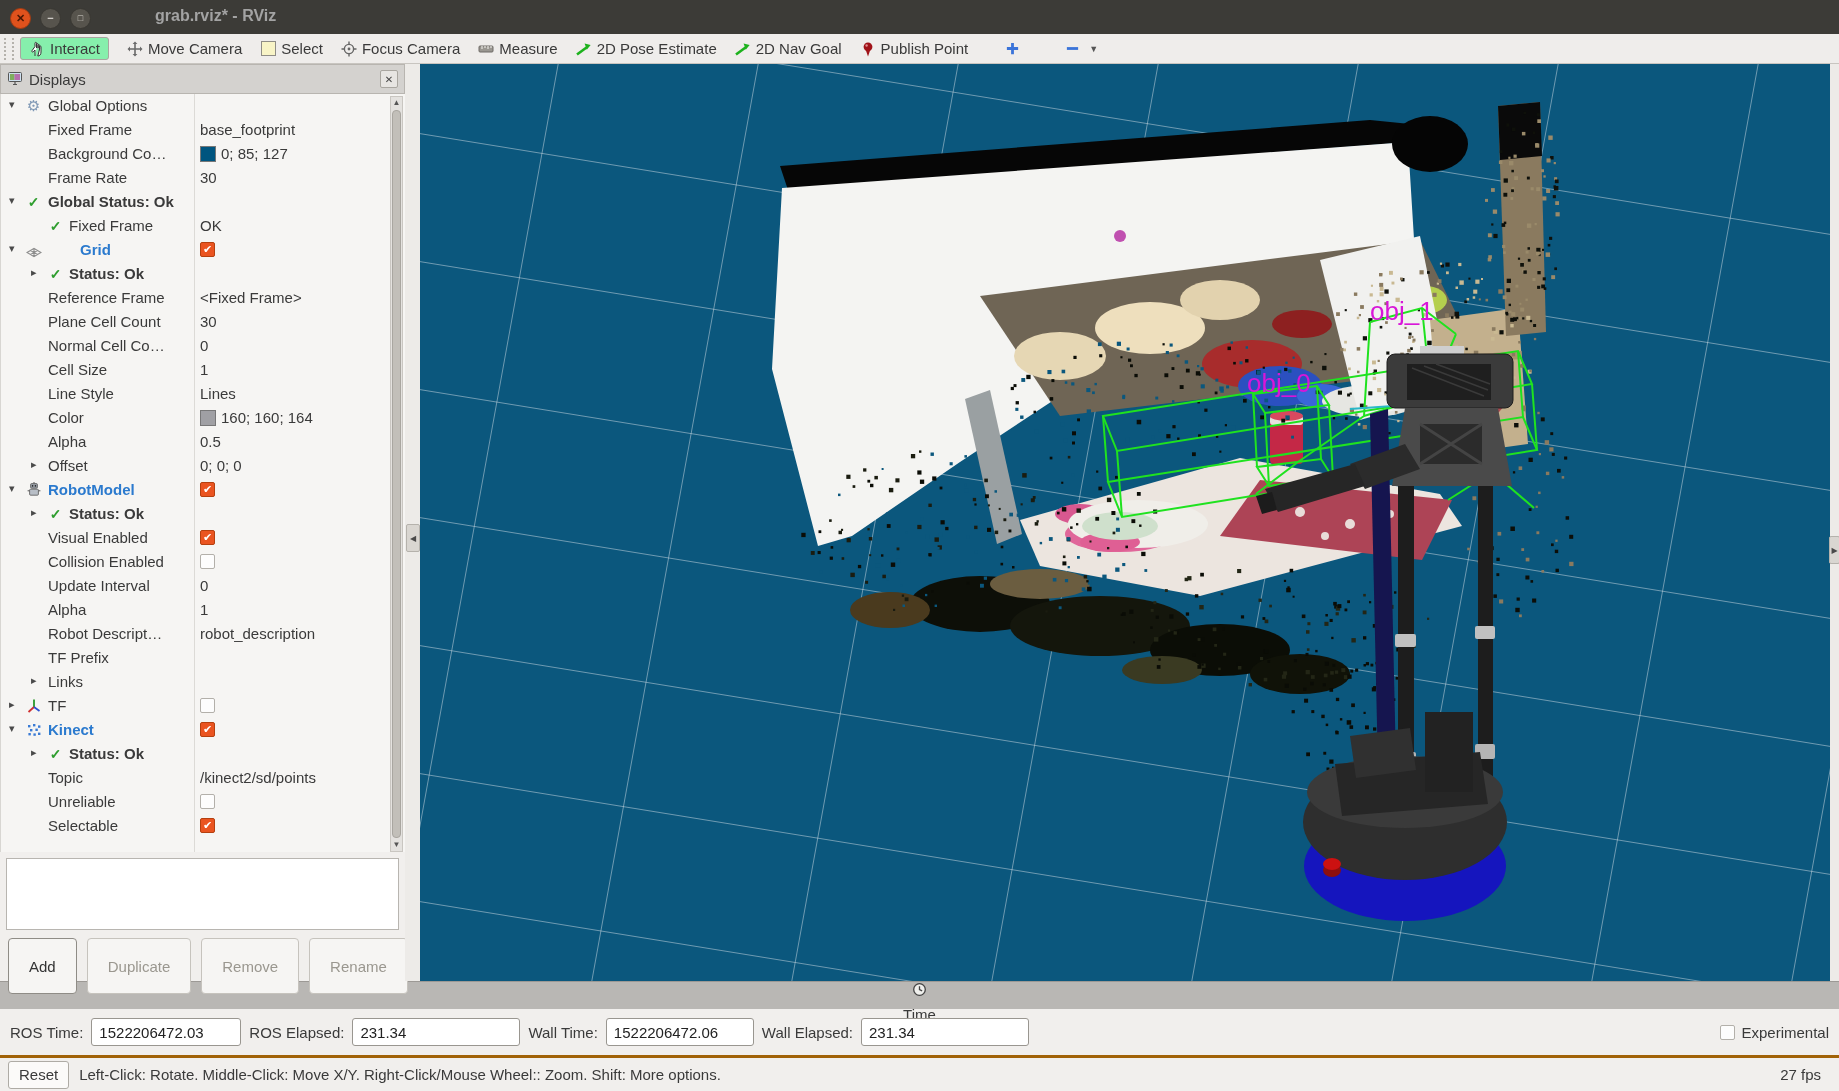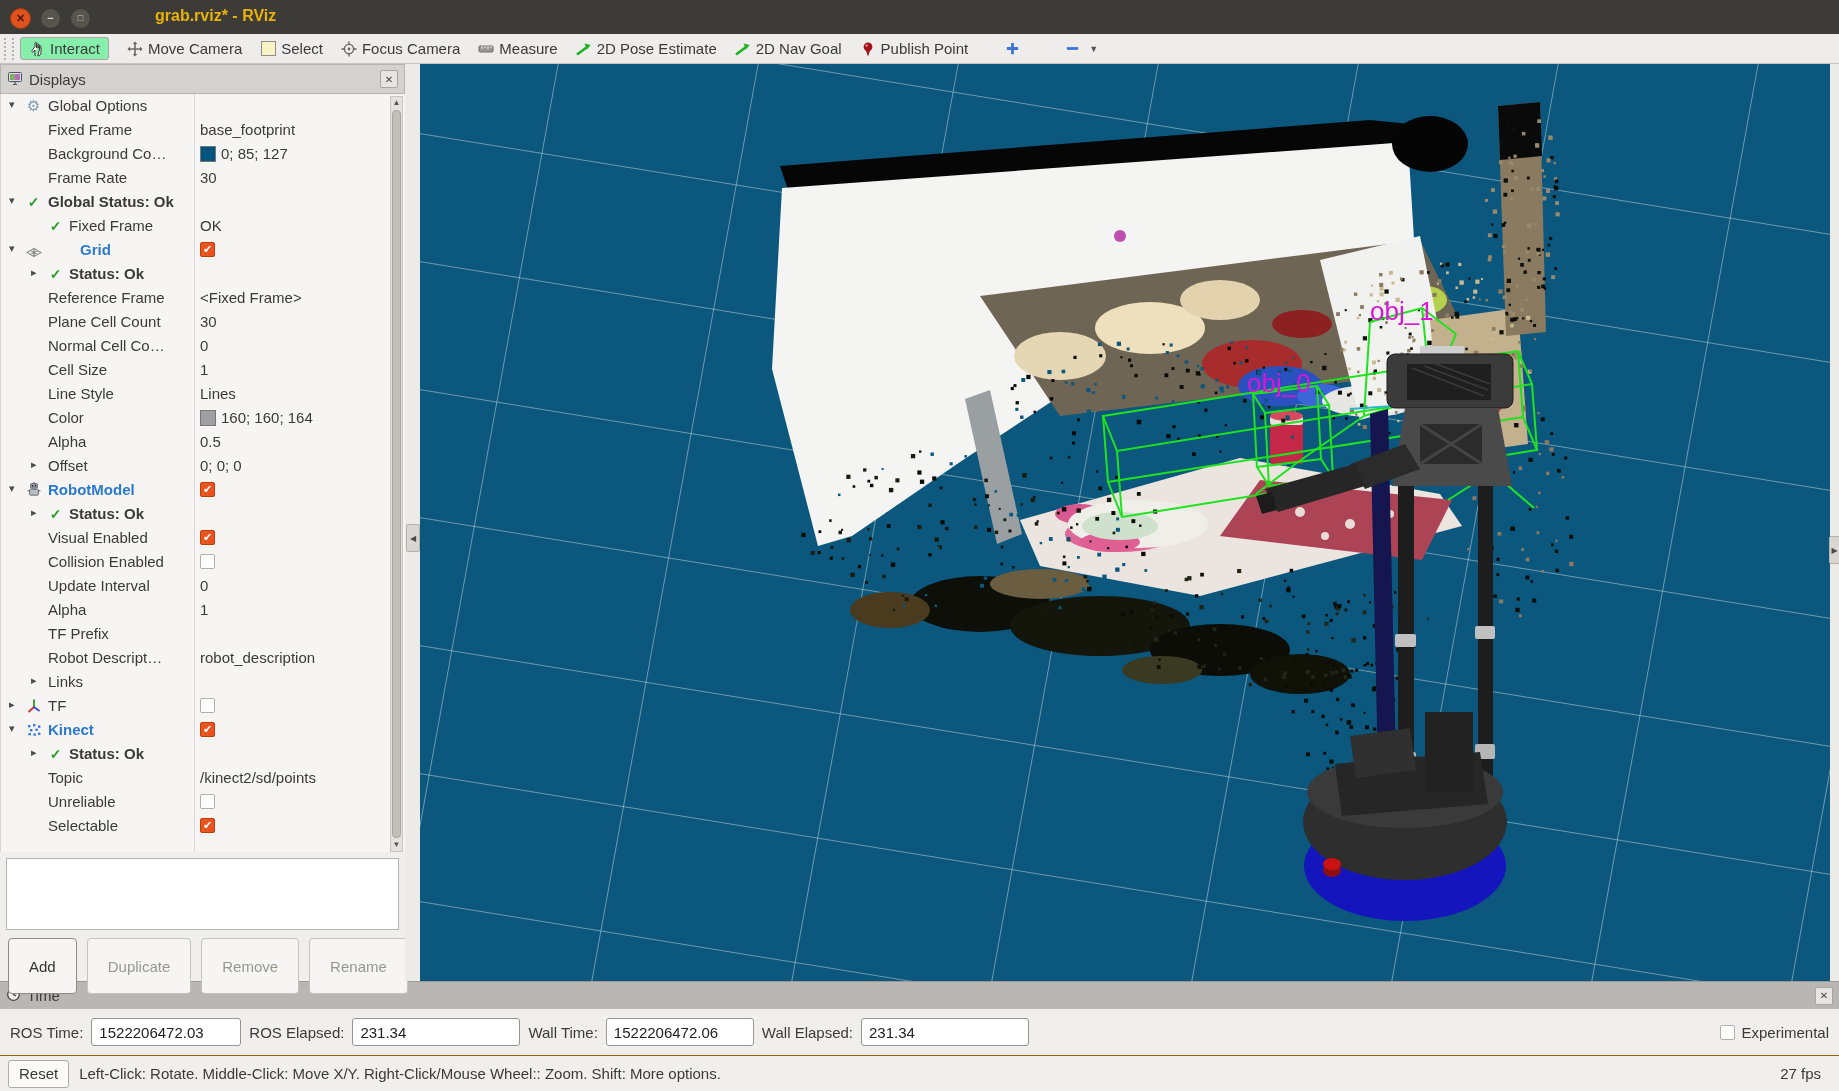--- a/index.html
+++ b/index.html
@@ -5,21 +5,21 @@
   html,body{margin:0;padding:0;}
   body{width:1839px;height:1091px;position:relative;font-family:"Liberation Sans",sans-serif;
        background:#edebe8;overflow:hidden;font-size:15px;color:#3a3a3a;-webkit-font-smoothing:antialiased;}
   
   .titlebar{height:34px;background:#3c3b37;position:relative;}
   .winbtn{position:absolute;top:8px;width:19px;height:19px;border-radius:50%;
           display:flex;align-items:center;justify-content:center;font-size:11px;line-height:1;cursor:default;}
   .winbtn.close{left:10px;background:#e0521d;border:1px solid #a33c12;color:#4b1703;font-weight:bold;}
   .winbtn.min{left:40px;background:#57544d;border:1px solid #393732;color:#d5d2cc;font-weight:bold;}
   .winbtn.max{left:70px;background:#57544d;border:1px solid #393732;color:#d5d2cc;font-size:9px;}
-  .wintitle{position:absolute;left:155px;top:7px;color:#eab308;font-weight:bold;font-size:16px;}
+  .wintitle{position:absolute;left:155px;top:7px;color:#a3a3a3;font-weight:bold;font-size:16px;}
   
   .toolbar{height:30px;background:#efedeb;border-bottom:1px solid #c8c5c0;display:flex;align-items:center;
            padding-left:4px;box-sizing:border-box;}
   .tb-handle{width:6px;height:22px;margin-right:4px;border-left:2px dotted #b5b2ac;border-right:2px dotted #b5b2ac;}
   .tool{display:flex;align-items:center;gap:5px;margin:0 9px;white-space:nowrap;cursor:default;}
   .tool.active{background:#86efac;border:1px solid #a9a5a0;border-radius:3px;padding:2px 8px;margin-left:2px;}
   .tool .ticon{display:inline-flex;width:16px;height:16px;align-items:center;justify-content:center;}
   .tb-plusminus{display:flex;align-items:center;margin-left:18px;gap:26px;}
   .caret{font-size:9px;color:#555;margin-left:4px;}
   
@@ -57,29 +57,29 @@
   .pbtn.primary{border-color:#8f8c86;font-weight:normal;color:#333;}
   .splitter{width:15px;background:#edebe8;position:relative;}
   .split-arrow{position:absolute;top:460px;left:1px;width:12px;height:26px;background:#d9d6d1;border:1px solid #b5b2ac;
                border-radius:2px;font-size:8px;color:#4a4a4a;display:flex;align-items:center;justify-content:center;}
   .viewport{flex:1;position:relative;background:#0b577d;overflow:hidden;}
   .viewport svg{display:block;}
   .right-strip{width:9px;background:#edebe8;position:relative;}
   .right-strip .split-arrow{left:-1px;top:472px;width:9px;}
   
   .time-header{height:28px;background:#b9b7b4;border-top:1px solid #9c9995;display:flex;align-items:center;
-               gap:6px;padding:0 6px;box-sizing:border-box;}
+               gap:6px;padding:0 6px;box-sizing:border-box;flex-direction:column;}
   .time-header .th-title{flex:1;}
   .time-fields{height:46px;background:#f1efed;display:flex;align-items:center;padding:0 10px;gap:8px;box-sizing:border-box;}
   .tf-label{white-space:nowrap;}
   .tf-input{height:28px;border:1px solid #999690;border-radius:3px;background:#fff;font-family:"Liberation Sans",sans-serif;
             font-size:15px;padding:0 7px;color:#222;box-sizing:border-box;}
   .exp-wrap{margin-left:auto;display:flex;align-items:center;gap:6px;}
   
-  .statusbar{height:36px;background:#f1efed;border-top:1px solid #a16207;display:flex;align-items:center;
+  .statusbar{height:36px;background:#f1efed;border-top:3px solid #a16207;display:flex;align-items:center;
              padding:0 8px;box-sizing:border-box;gap:10px;}
   .reset-btn{height:26px;padding:0 10px;border:1px solid #aeaba5;border-radius:3px;background:#fbfaf9;
              display:flex;align-items:center;}
   .help-text{white-space:nowrap;}
   .help-text b{font-weight:normal;}
   .fps{margin-left:auto;padding-right:10px;}
 </style>
 </head>
 <body>
 
@@ -355,28 +355,28 @@
             <span>0</span>
           </span>
         </div>
         <div class="trow">
           <span class="lbl plain" style="left: 47px;">Alpha</span>
           <span class="val">
             <span>1</span>
           </span>
         </div>
         <div class="trow">
+          <span class="lbl plain" style="left: 47px;">Robot Descript…</span>
+          <span class="val">
+            <span>robot_description</span>
+          </span>
+        </div>
+        <div class="trow">
           <span class="lbl plain" style="left: 47px;">TF Prefix</span>
           <span class="val"></span>
-        </div>
-        <div class="trow">
-          <span class="lbl plain" style="left: 47px;">Robot Descript…</span>
-          <span class="val">
-            <span>robot_description</span>
-          </span>
         </div>
         <div class="trow">
           <span class="arr" style="left: 30px;">▸</span>
           <span class="lbl plain" style="left: 47px;">Links</span>
           <span class="val"></span>
         </div>
         <div class="trow">
           <span class="arr" style="left: 8px;">▸</span>
           <span class="ticn" style="left: 24px;">
             <svg width="16" height="16" viewBox="0 0 16 16">

